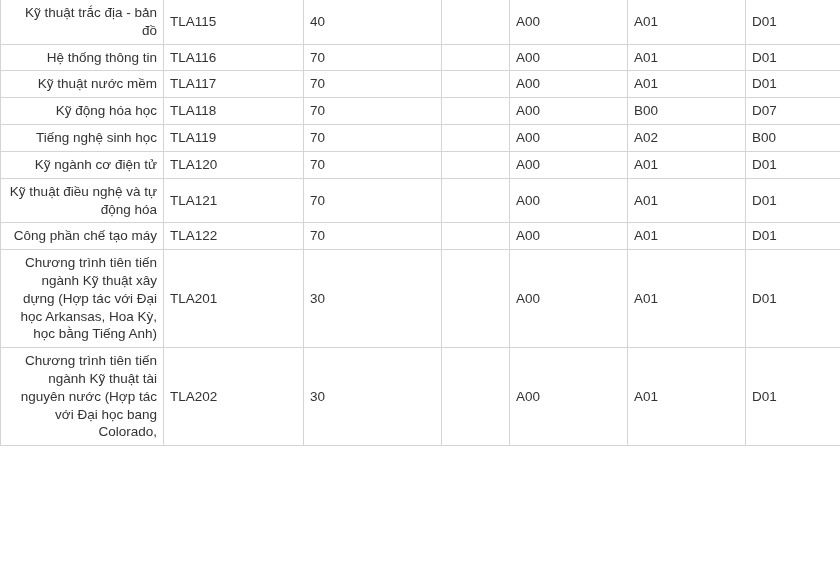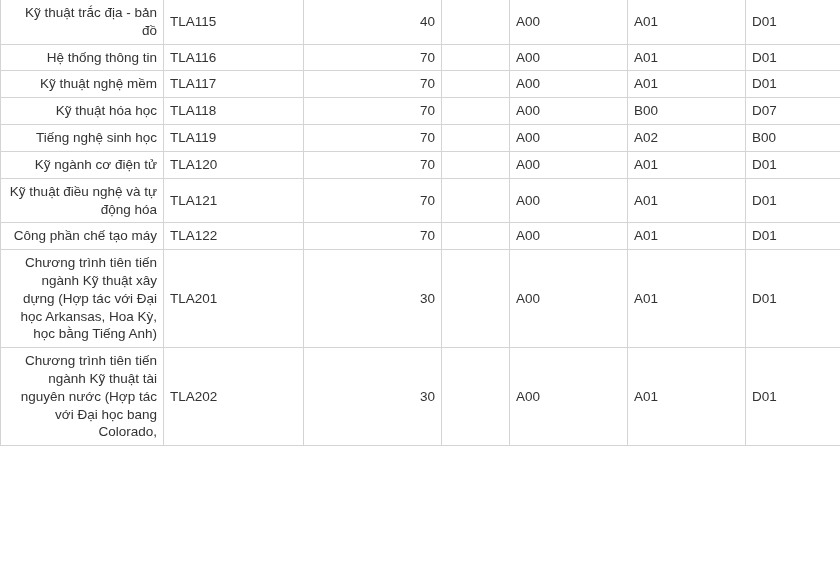--- a/index.html
+++ b/index.html
@@ -34,21 +34,21 @@
     text-align: right;
   }
   td.col-code {
     width: 127px;
     text-align: left;
     padding-left: 8px;
     margin-left: 7px;
   }
   td.col-quota {
     width: 125px;
-    text-align: right;
+    text-align: left;
   }
   td.col-gap {
     width: 55px;
   }
   td.col-block {
     width: 105px;
     text-align: left;
     padding-left: 8px;
     margin-top: 15px;
   }
@@ -76,31 +76,31 @@
       <td class="col-name">Hệ thống thông tin</td>
       <td class="col-code">TLA116</td>
       <td class="col-quota">70</td>
       <td class="col-gap"></td>
       <td class="col-block">A00</td>
       <td class="col-block">A01</td>
       <td class="col-block">D01</td>
 
     </tr>
     <tr>
-      <td class="col-name">Kỹ thuật nghệ mềm</td>
+      <td class="col-name">Kỹ thuật nước mềm</td>
       <td class="col-code">TLA117</td>
       <td class="col-quota">70</td>
       <td class="col-gap"></td>
       <td class="col-block">A00</td>
       <td class="col-block">A01</td>
       <td class="col-block">D01</td>
 
     </tr>
     <tr>
-      <td class="col-name">Kỹ thuật hóa học</td>
+      <td class="col-name">Kỹ động hóa học</td>
       <td class="col-code">TLA118</td>
       <td class="col-quota">70</td>
       <td class="col-gap"></td>
       <td class="col-block">A00</td>
       <td class="col-block">B00</td>
       <td class="col-block">D07</td>
 
     </tr>
     <tr>
       <td class="col-name">Tiếng nghệ sinh học</td>

